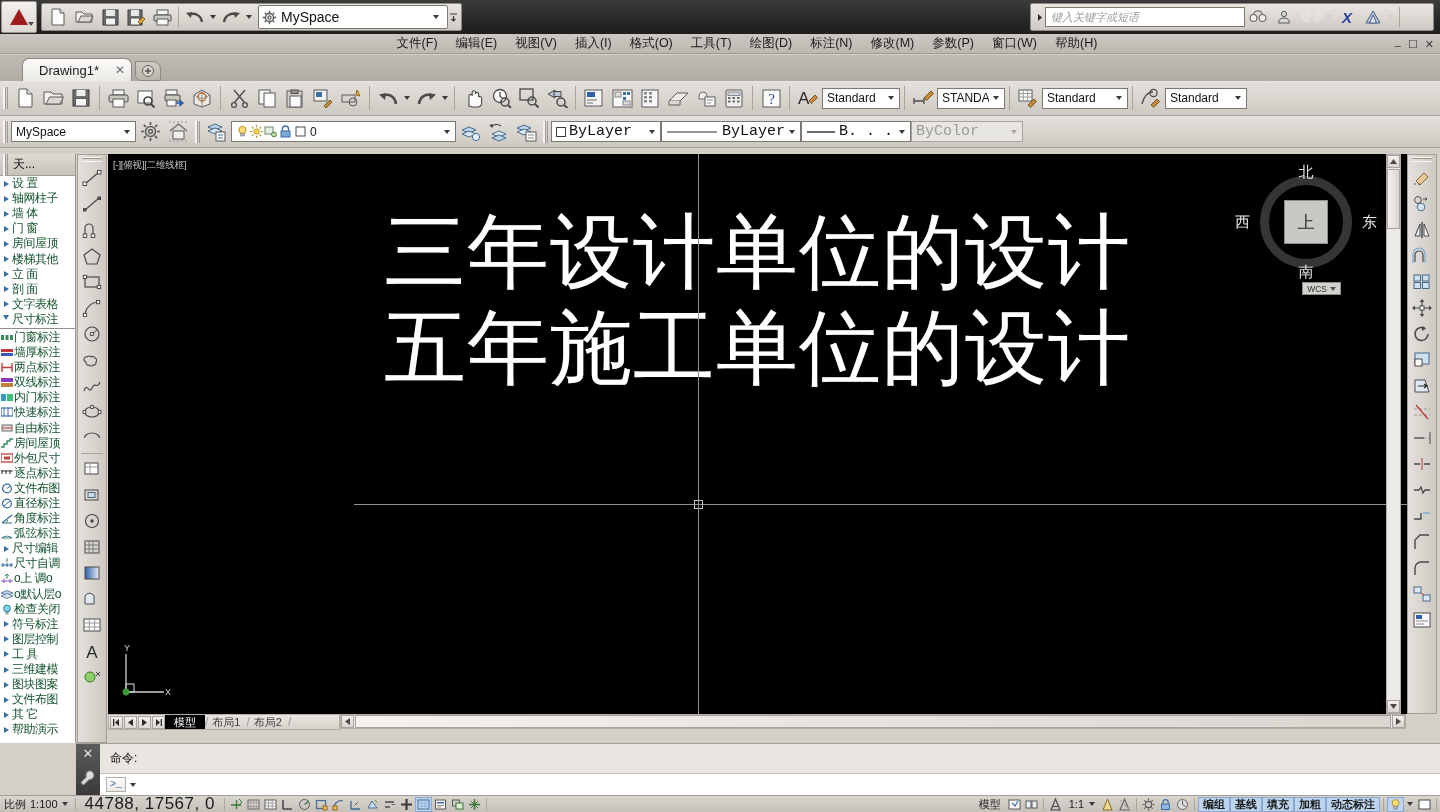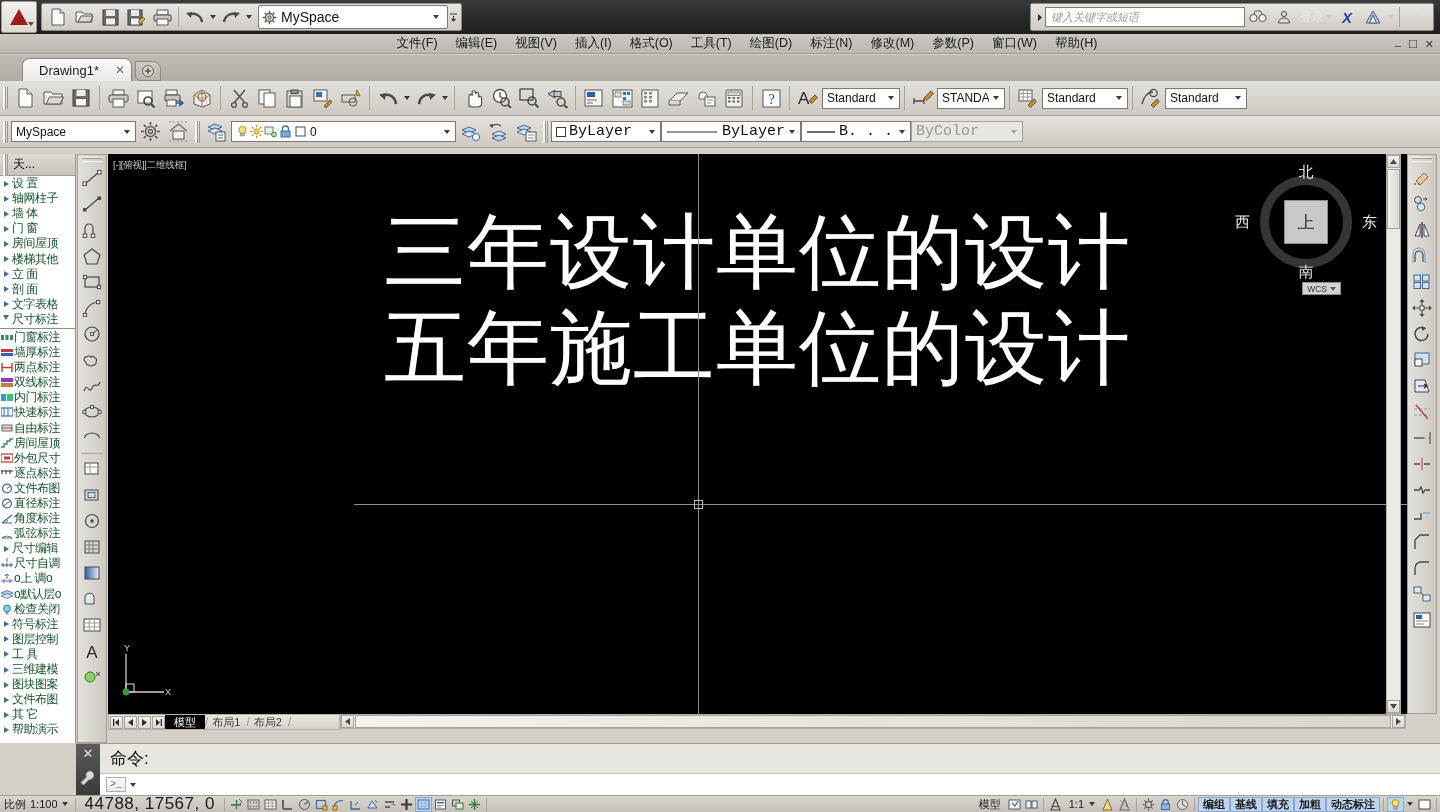--- a/index.html
+++ b/index.html
@@ -216,21 +216,21 @@
   .ltsl { color:#9a9a9a; }
 
   
   .cmdarea { position:absolute; top:743px; left:76px; width:1364px; height:52px;
     background:#e9e6e1; border-top:1px solid #a39e98; display:flex; }
   .cmdside { width:24px; background:linear-gradient(180deg,#5c5c5c,#3a3a3a);
     display:flex;flex-direction:column;align-items:center;padding-top:2px; gap:9px; }
   .cmdside .x { color:#e4e4e4; font-size:13px; font-weight:bold; }
   .cmdmain { flex:1; display:flex; flex-direction:column; }
   .cmdhist { height:30px; background:#e9e6e1; display:flex;align-items:center;padding-left:10px;
-    font-size:17px; color:#111; border-bottom:1px solid #c6c1ba; }
+    font-size:12px; color:#111; border-bottom:1px solid #c6c1ba; }
   .cmdinput { flex:1; background:#fff; display:flex; align-items:center; padding-left:6px; gap:4px; }
   .prompticon { width:20px;height:15px;border:1px solid #b5b0aa;background:linear-gradient(180deg,#fff,#eceae6);
     display:flex;align-items:center;justify-content:center;font-size:10px;color:#3b6ea5;
     font-family:"Liberation Mono",monospace; }
 
   
   .statusbar {
     position:absolute; top:795px; left:0; width:1440px; height:17px;
     background:linear-gradient(180deg,#d9d5cf 0%,#c5c0b9 100%);
     border-top:1px solid #a39e98; display:flex; align-items:center; font-size:11px; color:#1b1b1b;

